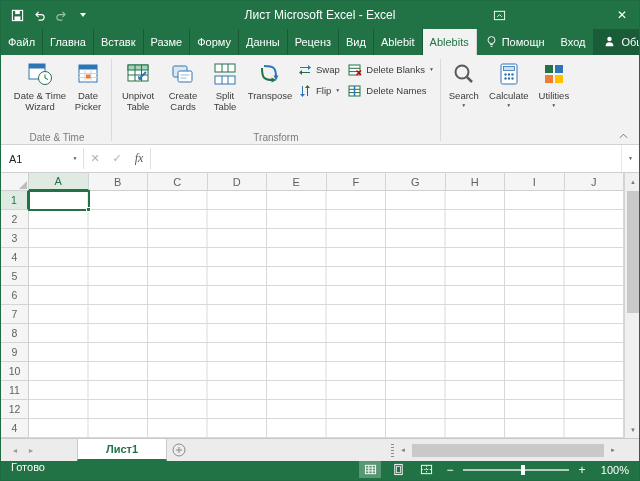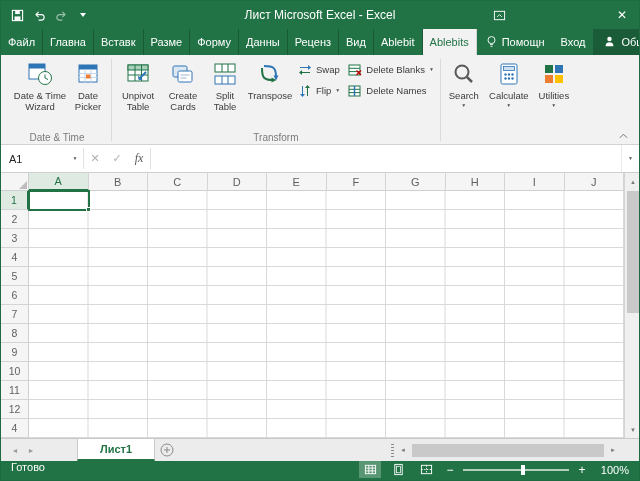--- a/index.html
+++ b/index.html
@@ -75,21 +75,21 @@
   .vsbtn { position:absolute; left:0; width:16px; height:17px; display:flex; align-items:center; justify-content:center; font-size:6px; color:#7a7a7a; }
   .vsbtn.up { top:0; }
   .vsbtn.down { bottom:0; }
   .vthumb { position:absolute; left:2px; top:18px; width:12px; height:122px; background:#c9c9c9; }
 
   
   .sheetbar { position:absolute; top:437px; left:0; right:0; height:23px; background:#ececec; border-top:1px solid #c9c9c9; display:flex; align-items:stretch; }
   .snav { display:flex; align-items:center; gap:4px; padding-left:8px; }
   .snav .sarr { font-size:7px; color:#9b9b9b; width:12px; text-align:center; }
   .tabgap { width:40px; }
-  .sheettab { display:flex; align-items:center; padding:0 22px; background:#fff; color:#217346; font-weight:bold; font-size:11px; border-left:1px solid #c9c9c9; border-right:1px solid #c9c9c9; border-bottom:2px solid #217346; }
+  .sheettab { display:flex; align-items:center; padding:0 28px; background:#fff; color:#217346; font-weight:bold; font-size:11px; border-left:1px solid #c9c9c9; border-right:1px solid #c9c9c9; border-bottom:2px solid #217346; }
   .addsheet { display:flex; align-items:center; justify-content:center; width:24px; }
   .hscroll { position:absolute; left:388px; right:17px; top:0; bottom:0; display:flex; align-items:center; gap:2px; padding:0 2px; }
   .splitter { width:3px; height:13px; background:repeating-linear-gradient(to bottom,#8a8a8a 0 1px,transparent 1px 3px); }
   .hsbtn { width:14px; height:17px; display:flex; align-items:center; justify-content:center; font-size:6px; color:#7a7a7a; }
   .htrack { flex:1; height:17px; position:relative; display:flex; align-items:center; }
   .hthumb { flex:1; height:13px; background:#c9c9c9; }
   .sbcorner { position:absolute; right:0; top:0; width:17px; bottom:0; background:#ececec; }
 
   
   .statusbar { position:absolute; top:460px; left:0; right:0; height:21px; background:#217346; color:#fff; display:flex; align-items:flex-start; font-size:11px; }

